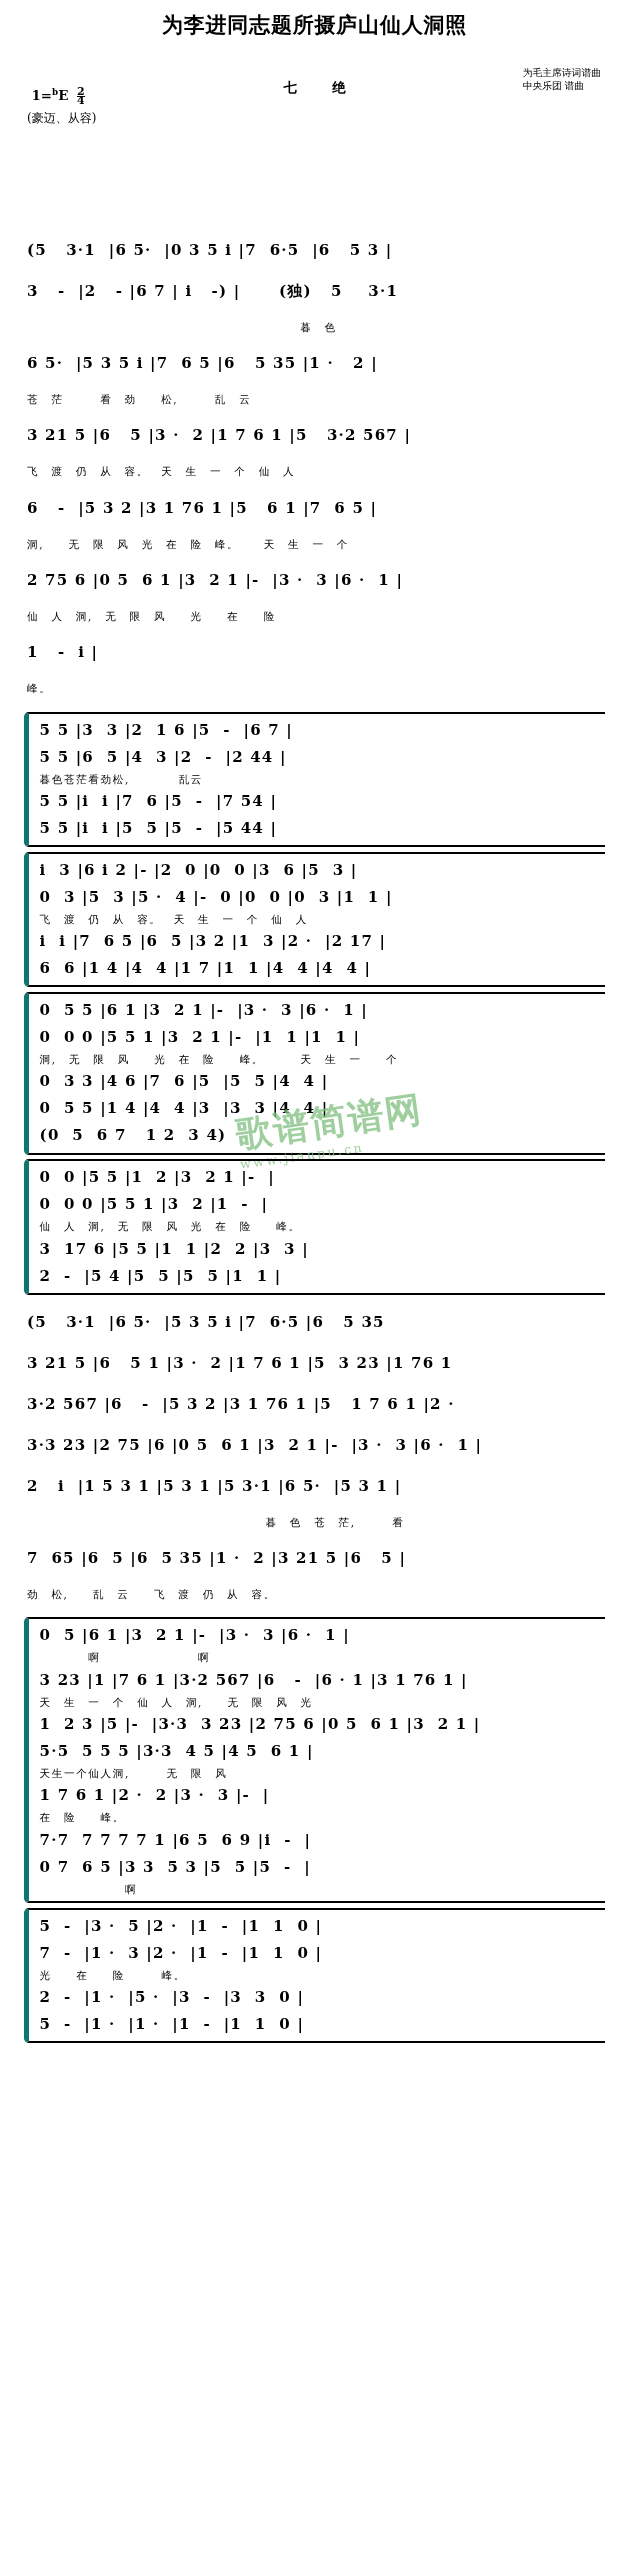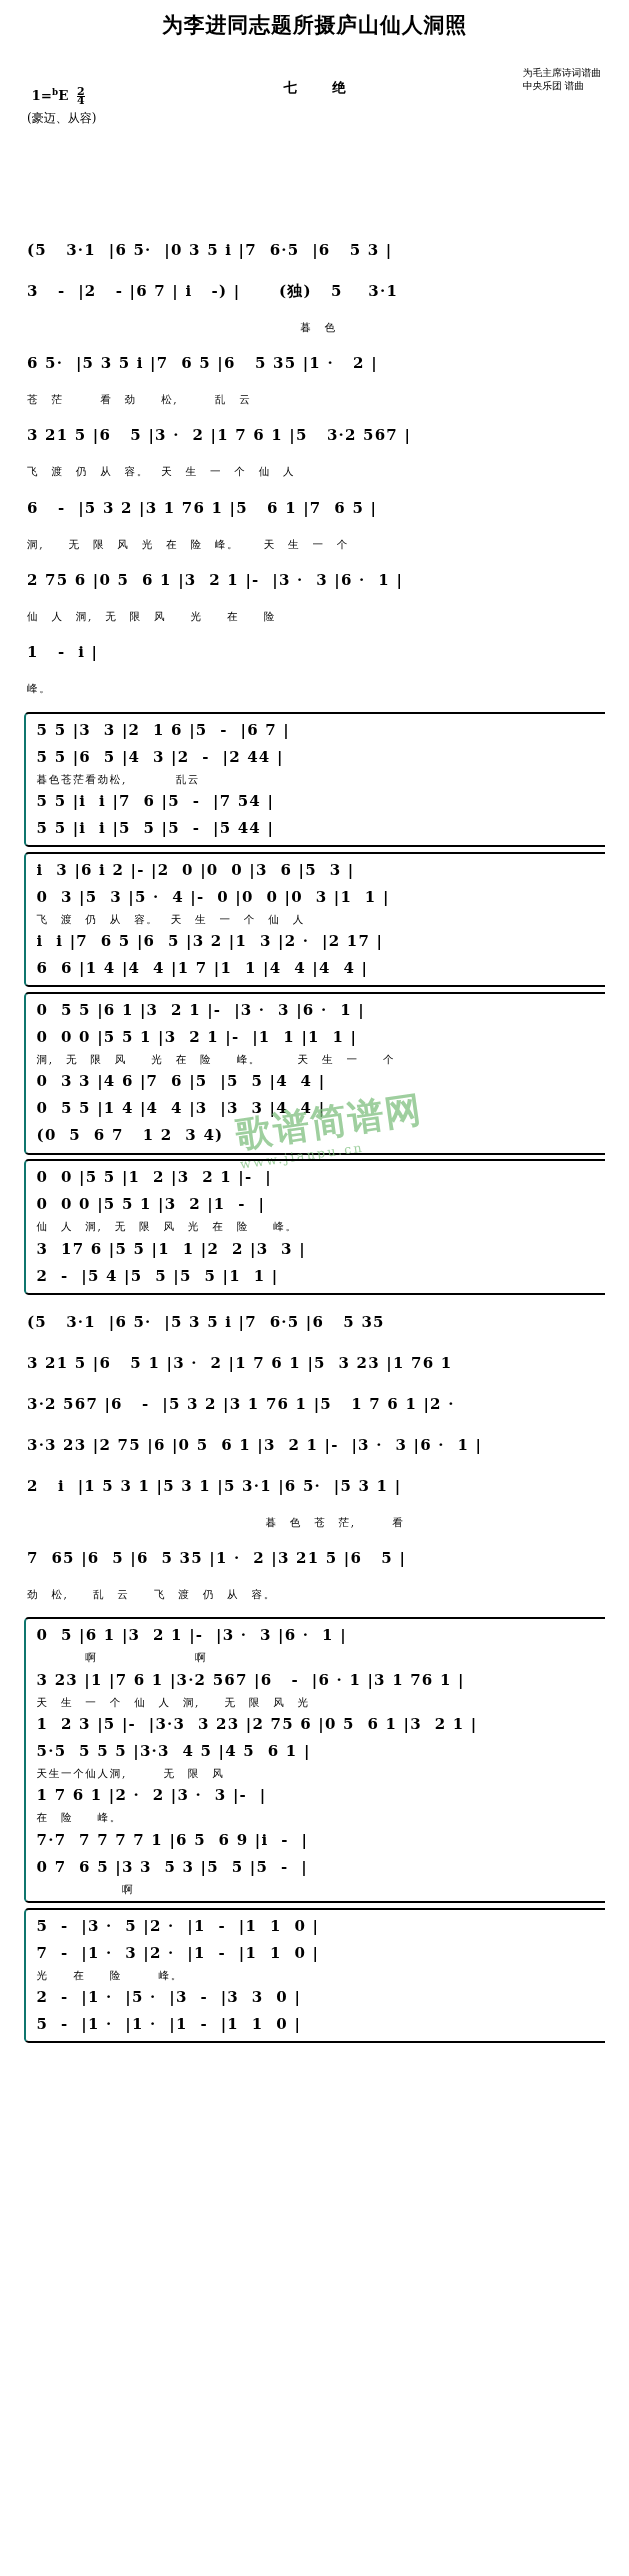--- a/index.html
+++ b/index.html
@@ -96,21 +96,21 @@
   }
   .row.lyric{
     font-size:10.6px;
     font-weight:normal;
     line-height:17.3px;
     letter-spacing:1.6px;
   }
   .grp{
     position:relative;
     display:block;
-    border-left:2px solid #0f766e;
+    border-left:5px solid #0f766e;
     border-top:2px solid #000;
     border-bottom:2px solid #000;
     border-radius:4.7px 0 0 4.7px;
     margin:4.7px 23.6px 4.7px 23.6px;
     padding:3.1px 0 3.1px 7.9px;
   }
   .grp .row{margin:0 3.1px;}
 </style>
 </head>
 <body>

